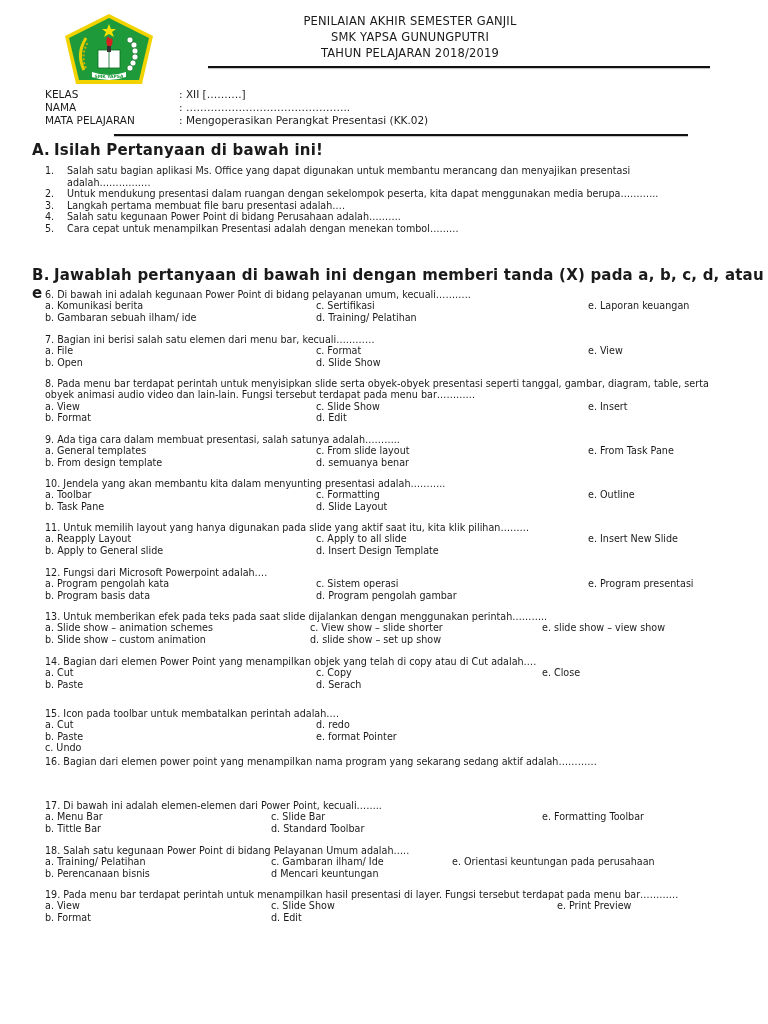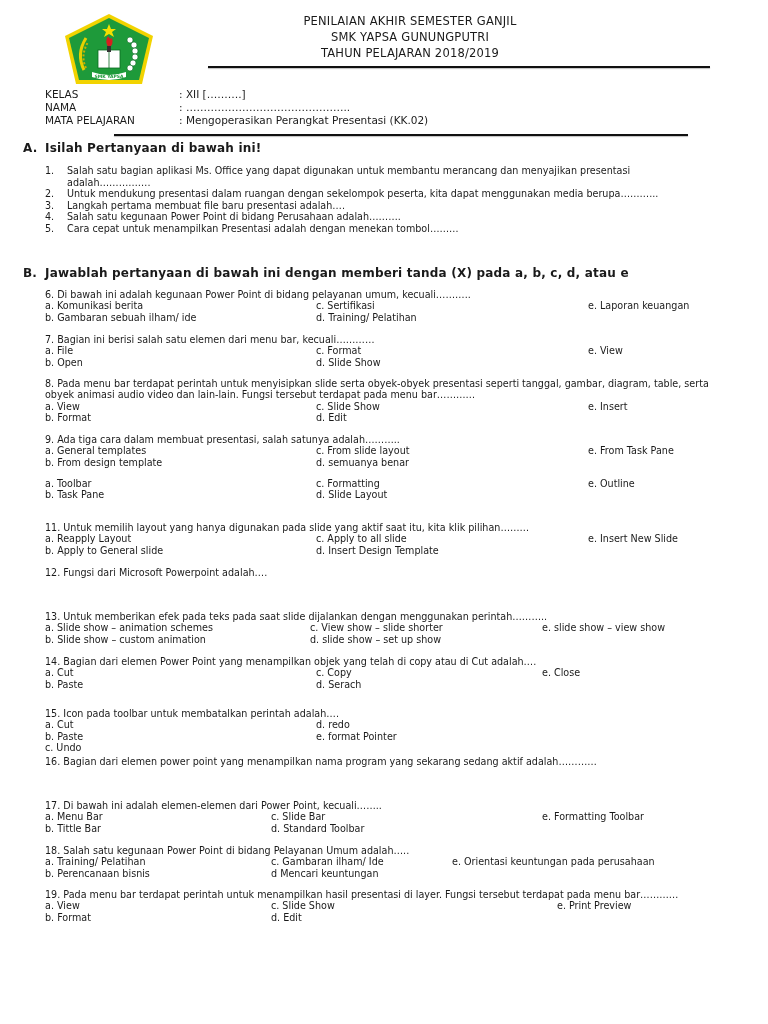--- a/index.html
+++ b/index.html
@@ -10,21 +10,21 @@
     .logo { position: absolute; left: 62px; top: 12px; width: 94px; height: 76px; }
 
     .header-titles { position: absolute; left: 200px; top: 13px; width: 420px; text-align: center; font-size: 11.5px; line-height: 16px; letter-spacing: 0.2px; }
     .header-rule { position: absolute; left: 208px; top: 66px; width: 502px; height: 2px; background: #111; box-shadow: 0 1px 1px rgba(0,0,0,0.25); }
 
     .info { position: absolute; left: 45px; top: 88px; font-size: 10.5px; line-height: 13px; }
     .info-row { display: flex; }
     .info-label { width: 134px; }
     .info-rule { position: absolute; left: 114px; top: 134px; width: 574px; height: 2px; background: #111; box-shadow: 0 1px 1px rgba(0,0,0,0.25); }
 
-    .section-title { position: absolute; font-size: 12px; font-weight: bold; letter-spacing: 0.2px; }
+    .section-title { position: absolute; font-size: 15px; font-weight: bold; letter-spacing: 0.2px; margin-left: 9px; }
     .sec-a { left: 23px; top: 141px; }
     .sec-b { left: 23px; top: 266px; }
     .sec-title-letter { display: inline-block; width: 22px; }
 
     .essay { position: absolute; left: 45px; top: 165px; width: 660px; font-size: 9.6px; line-height: 11.6px; }
     .essay-item { display: flex; }
     .essay-num { width: 22px; flex-shrink: 0; }
     .essay-text { flex: 1; }
 
     .mcq { position: absolute; left: 45px; width: 680px; font-size: 9.6px; line-height: 11.4px; }
@@ -153,20 +153,21 @@
     <div class="opt-grid">
       <span class="opt" style="left:0;top:0">a. General templates</span>
       <span class="opt" style="left:0;top:11.4px">b. From design template</span>
       <span class="opt" style="left:271px;top:0">c. From slide layout</span>
       <span class="opt" style="left:271px;top:11.4px">d. semuanya benar</span>
       <span class="opt" style="left:543px;top:0">e. From Task Pane</span>
     </div>
   </div>
 
   <div class="mcq" style="top:478px">
+    <div class="q-text">10. Jendela yang akan membantu kita dalam menyunting presentasi adalah………..</div>
     <div class="opt-grid">
       <span class="opt" style="left:0;top:0">a. Toolbar</span>
       <span class="opt" style="left:0;top:11.4px">b. Task Pane</span>
       <span class="opt" style="left:271px;top:0">c. Formatting</span>
       <span class="opt" style="left:271px;top:11.4px">d. Slide Layout</span>
       <span class="opt" style="left:543px;top:0">e. Outline</span>
     </div>
   </div>
 
   <div class="mcq" style="top:522px">
@@ -175,20 +176,27 @@
       <span class="opt" style="left:0;top:0">a. Reapply Layout</span>
       <span class="opt" style="left:0;top:11.4px">b. Apply to General slide</span>
       <span class="opt" style="left:271px;top:0">c. Apply to all slide</span>
       <span class="opt" style="left:271px;top:11.4px">d. Insert Design Template</span>
       <span class="opt" style="left:543px;top:0">e. Insert New Slide</span>
     </div>
   </div>
 
   <div class="mcq" style="top:567px">
     <div class="q-text">12. Fungsi dari Microsoft Powerpoint adalah….</div>
+    <div class="opt-grid">
+      <span class="opt" style="left:0;top:0">a. Program pengolah kata</span>
+      <span class="opt" style="left:0;top:11.4px">b. Program basis data</span>
+      <span class="opt" style="left:271px;top:0">c. Sistem operasi</span>
+      <span class="opt" style="left:271px;top:11.4px">d. Program pengolah gambar</span>
+      <span class="opt" style="left:543px;top:0">e. Program presentasi</span>
+    </div>
   </div>
 
   <div class="mcq" style="top:611px">
     <div class="q-text">13. Untuk memberikan efek pada teks pada saat slide dijalankan dengan menggunakan perintah………..</div>
     <div class="opt-grid">
       <span class="opt" style="left:0;top:0">a. Slide show – animation schemes</span>
       <span class="opt" style="left:0;top:11.4px">b. Slide show – custom animation</span>
       <span class="opt" style="left:265px;top:0">c. View show – slide shorter</span>
       <span class="opt" style="left:265px;top:11.4px">d.  slide show – set up show</span>
       <span class="opt" style="left:497px;top:0">e.  slide show – view show</span>

